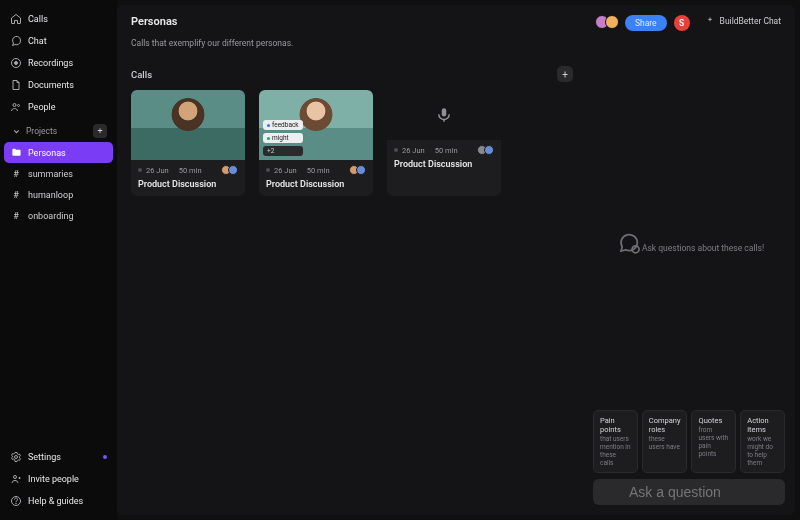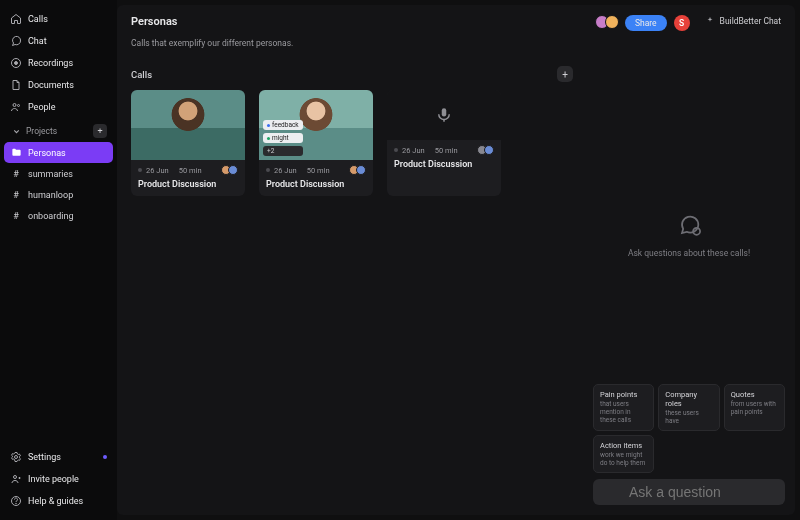--- a/index.html
+++ b/index.html
@@ -175,28 +175,28 @@
   .card-title { font-size:9px; font-weight:600; margin-top:4px; }
 
   
   .chat-panel {
     width: 208px;
     display:flex;flex-direction:column;
     padding: 34px 10px 10px 6px;
   }
   .chat-center {
     flex:1;
-    display:flex;flex-direction:column;
+    display:flex;flex-direction:row;
     align-items:center;justify-content:center;
     color:#7e7e84;
   }
   .chat-ic { margin-bottom:8px; color:#6d6d73; }
   .chat-prompt-text { font-size:8.5px; }
   .sugg-grid {
-    display:grid;grid-template-columns:1fr 1fr 1fr;gap:4px;margin-bottom:6px;
+    display:grid;grid-template-columns:1fr 1fr 1fr 1fr;gap:4px;margin-bottom:6px;
   }
   .sugg {
     background:#1d1d20;border:1px solid #2a2a2d;border-radius:5px;
     padding:5px 6px;
     cursor:pointer;
   }
   .sugg .st{font-size:7.5px;color:#d5d5d9;}
   .sugg .ss{font-size:6.5px;color:#7e7e84;margin-top:1px;}
   .ask-row {
     display:flex;align-items:center;gap:6px;

